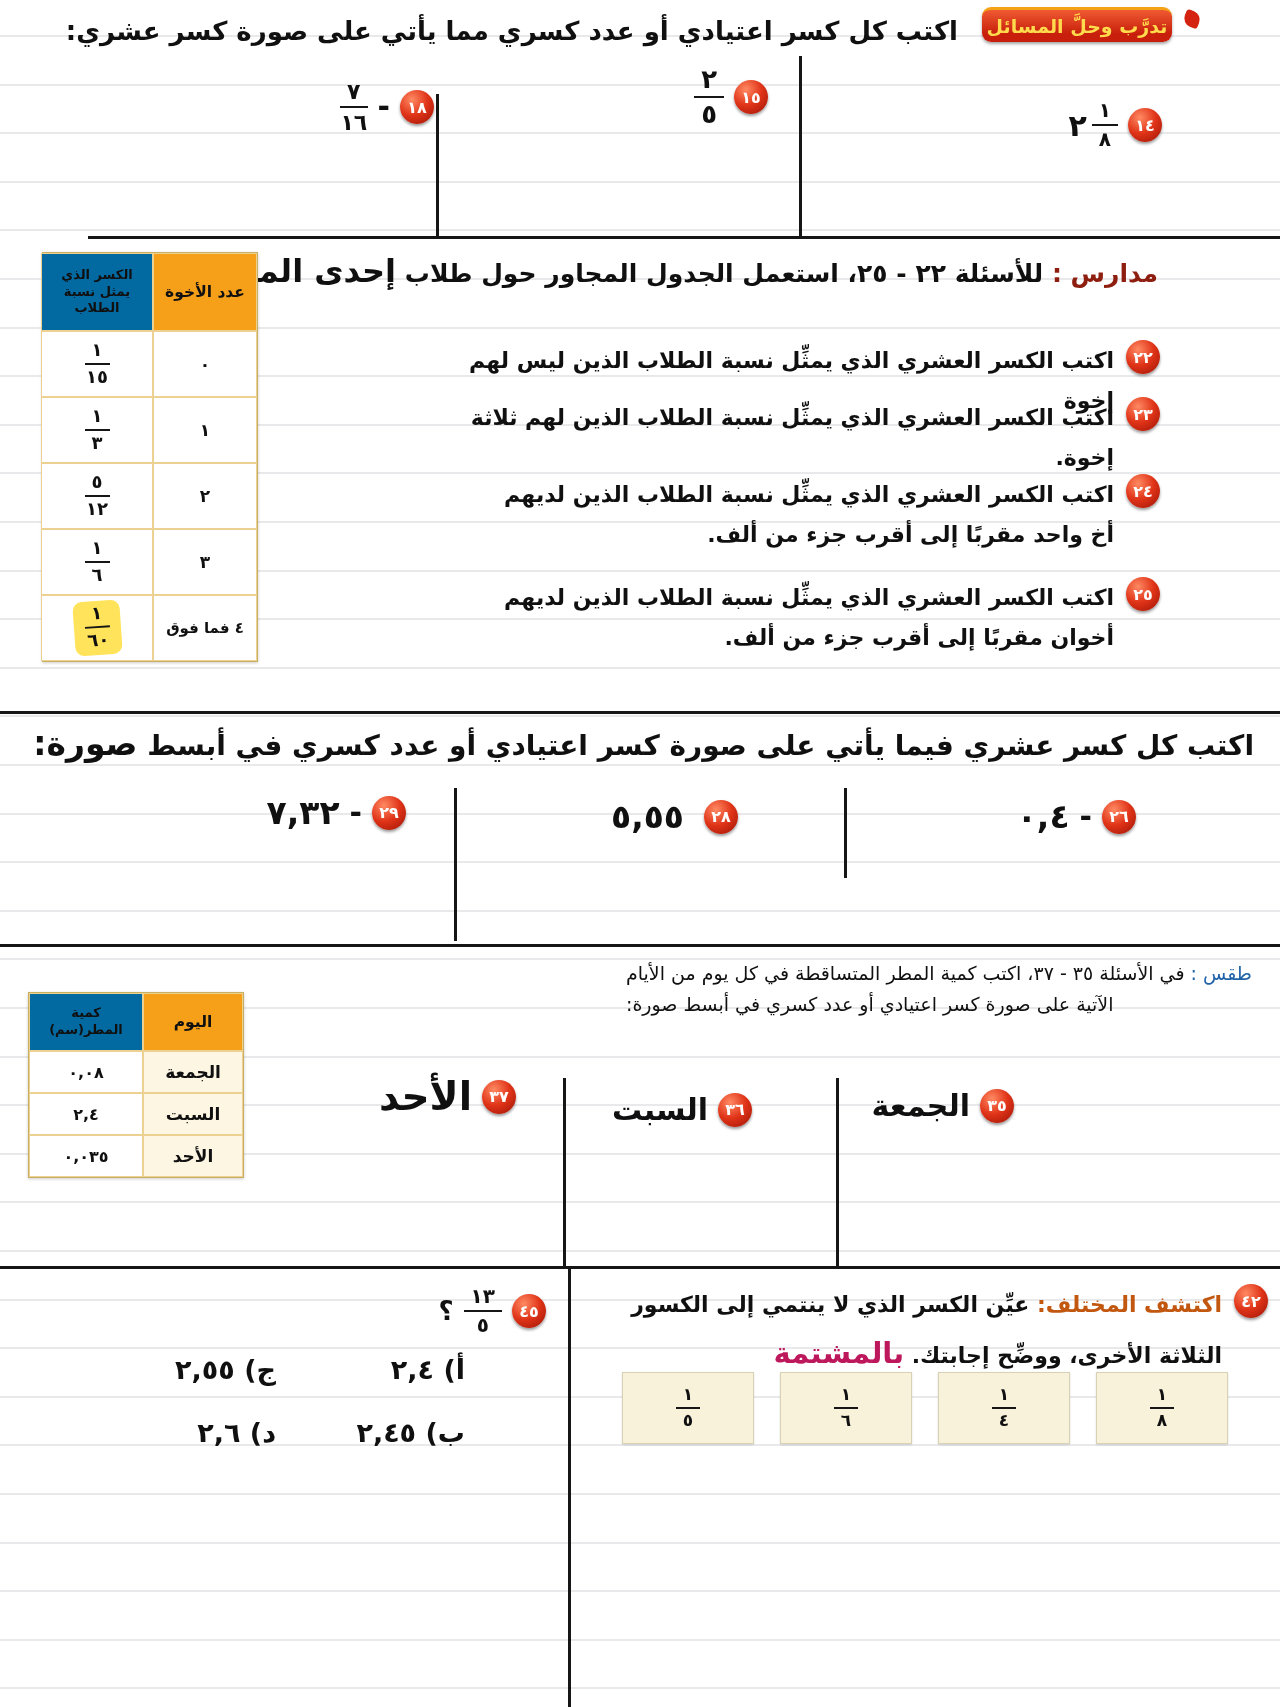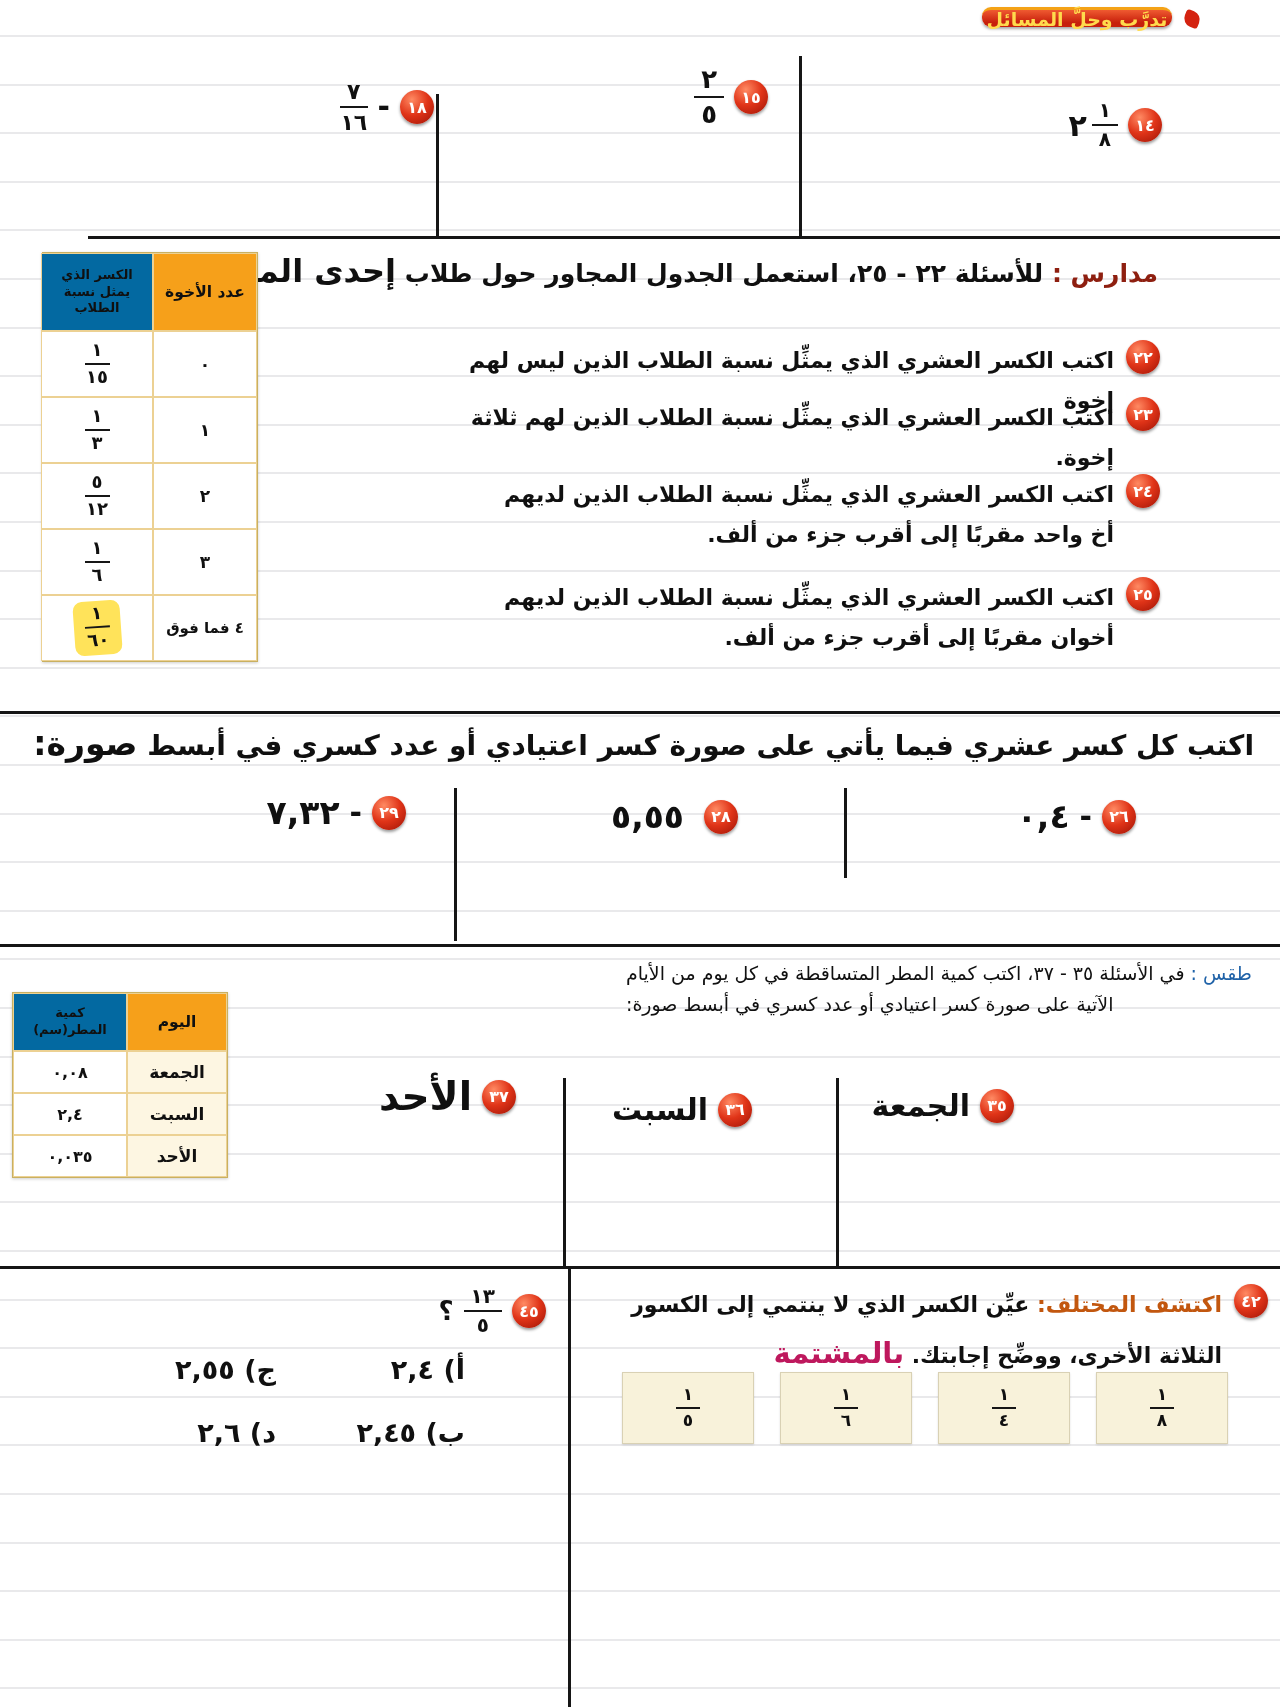--- a/index.html
+++ b/index.html
@@ -16,21 +16,21 @@
         color:#fff;font-weight:bold;font-size:16px;display:flex;align-items:center;justify-content:center;
         box-shadow:0 2px 3px rgba(0,0,0,.4)}
   .frac{display:inline-flex;flex-direction:column;align-items:center;line-height:1.05;font-weight:bold}
   .frac .fn{padding:0 7px 3px;border-bottom:2.5px solid #161616}
   .frac .fd{padding-top:3px}
   .f26{font-size:26px}.f22{font-size:22px}.f20{font-size:20px}.f18{font-size:18px}.f17{font-size:17px}
   .sign{font-weight:bold;font-size:30px;line-height:1}
   .mixed{display:inline-flex;align-items:center;gap:5px}
   .whole{font-size:30px;font-weight:bold}
   .dval{font-size:33px;font-weight:bold}
-  .banner{right:108px;top:7px;width:190px;height:20px;border-radius:9px;
+  .banner{right:108px;top:7px;width:190px;height:35px;border-radius:9px;
         background:linear-gradient(180deg,#ef5a31,#c71f0b 75%);border-top:3px solid #f4a216;
         display:flex;align-items:center;justify-content:center;color:#ffdb4d;font-weight:bold;font-size:19px;
         box-shadow:0 2px 3px rgba(0,0,0,.35)}
   .orn{right:80px;top:11px;width:16px;height:16px;background:#d42310;border-radius:3px 9px 3px 9px;transform:rotate(22deg)}
   .h1t{font-size:26px;font-weight:bold;white-space:nowrap}
   .h2t{font-size:25px;font-weight:bold;white-space:nowrap}
   .h2t .lead{color:#8e1f10}
   .h2t .emph{font-size:32px}
   .h3t{font-size:28px;font-weight:bold;white-space:nowrap}
   .h3t .emph{font-size:33px}
@@ -76,20 +76,21 @@
   <div class="vline" style="left:454px;top:788px;width:3px;height:153px"></div>
   <div class="vline" style="left:836px;top:1078px;width:3px;height:188px"></div>
   <div class="vline" style="left:563px;top:1078px;width:3px;height:188px"></div>
   <div class="vline" style="left:568px;top:1269px;width:3px;height:438px"></div>
 
   <div class="abs banner">
     <span>تدرَّب وحلَّ المسائل</span>
   </div>
   <div class="abs orn"></div>
 
+  <div class="abs h1t" style="top:16px;right:322px">اكتب كل كسر اعتيادي أو عدد كسري مما يأتي على صورة كسر عشري:</div>
 
   <div class="abs row" style="top:100px;right:118px">
     <div class="qnum">١٤</div>
     <span class="mixed" dir="ltr">
       <span class="whole">٢</span>
       <span class="frac f20">
           <span class="fn">١</span>
           <span class="fd">٨</span>
         </span>
     </span>
@@ -199,21 +200,21 @@
     <div class="qnum">٢٩</div>
     <span class="sign">-</span>
     <span class="dval" dir="ltr">٧,٣٢</span>
   </div>
 
   <div class="abs h4t" style="top:958px;right:14px">
     <span class="lead">طقس :</span>
     <span>في الأسئلة ٣٥ - ٣٧، اكتب كمية المطر المتساقطة في كل يوم من الأيام الآتية على صورة كسر اعتيادي أو عدد كسري في أبسط صورة:</span>
   </div>
 
-  <div class="dtable" style="left:12px;top:992px;width:216px;grid-template-columns:100px 114px;grid-template-rows:58px repeat(3,42px)">
+  <div class="dtable" style="left:28px;top:992px;width:216px;grid-template-columns:100px 114px;grid-template-rows:58px repeat(3,42px)">
     <div class="cell th1">اليوم</div>
     <div class="cell th2">كمية المطر(سم)</div>
 
     <div class="cell day">الجمعة</div>
     <div class="cell amt" dir="ltr">٠,٠٨</div>
 
     <div class="cell day">السبت</div>
     <div class="cell amt" dir="ltr">٢,٤</div>
 
     <div class="cell day">الأحد</div>

